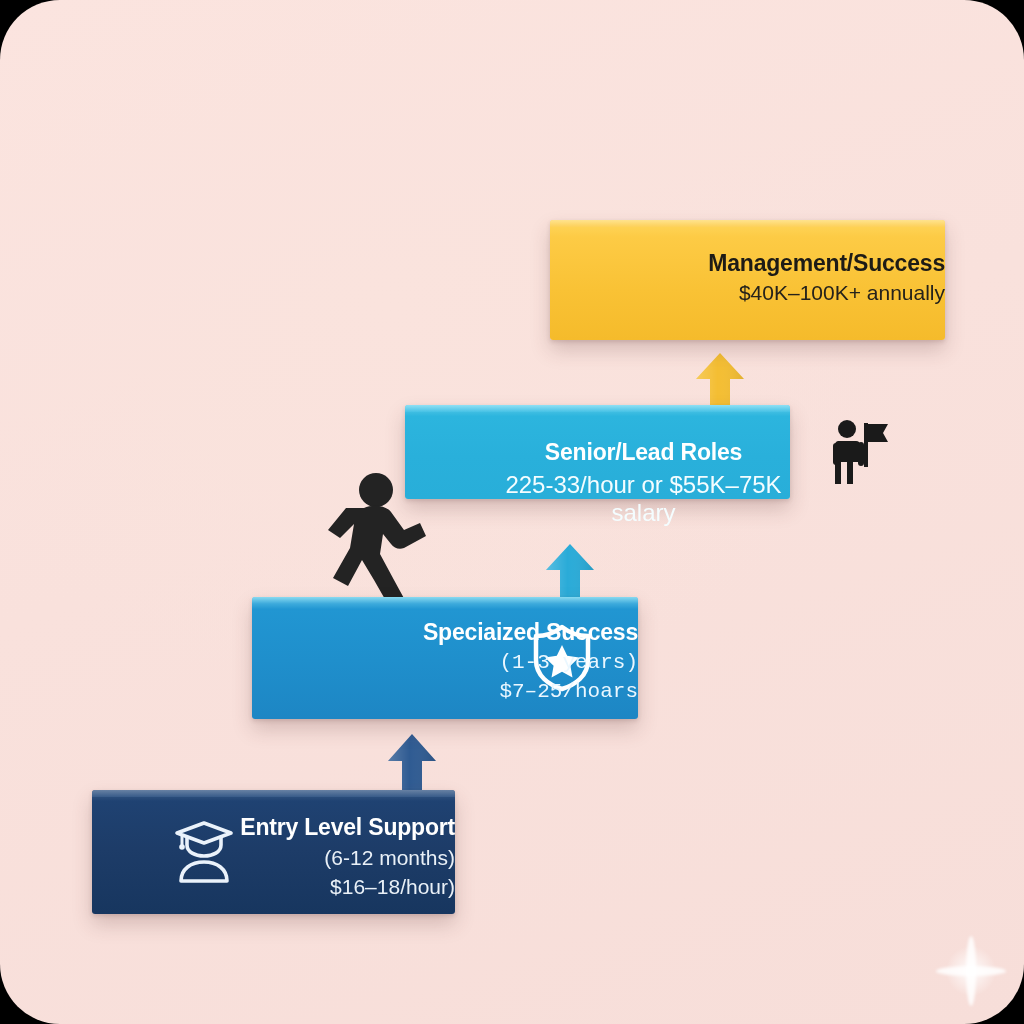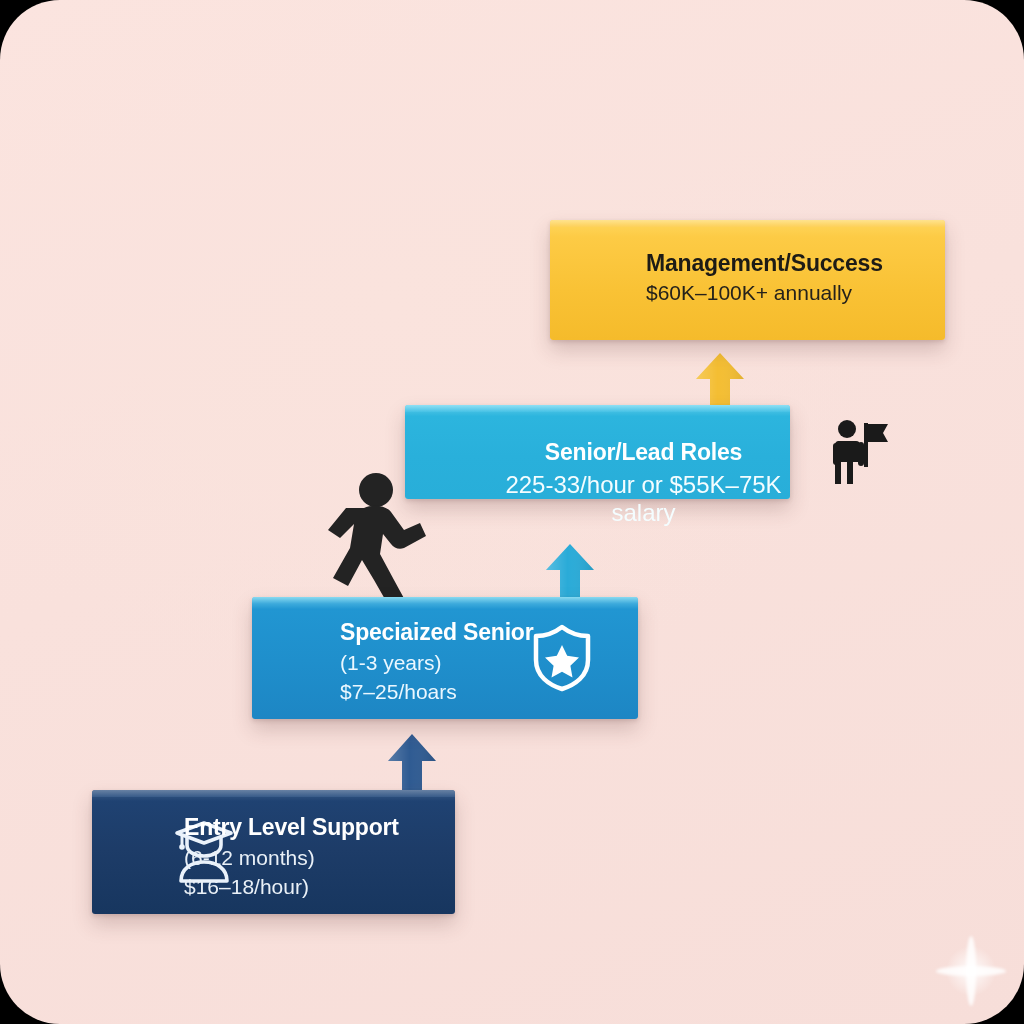--- a/index.html
+++ b/index.html
@@ -38,21 +38,21 @@
   }
   .step .top-edge{
     position:absolute;left:0;right:0;top:0;height:7px;
     border-radius:3px 3px 0 0;
   }
   .step .icon-wrap{
     position:absolute;display:flex;align-items:center;justify-content:center;
   }
   .step .txt{
     position:absolute;left:0;right:0;
-    display:flex;flex-direction:column;align-items:flex-start;justify-content:center;
+    display:flex;flex-direction:column;align-items:flex-end;justify-content:center;
     text-align:center;line-height:1.16;
   }
   .step .title{font-weight:bold;letter-spacing:-.2px;}
   .step .sub{font-weight:normal;}
 
   
   #step1{left:92px;top:790px;width:363px;height:124px;
     background:linear-gradient(180deg,#3e5f88 0%,#1f4272 9%,#1d3c68 48%,#17365f 100%);}
   #step1 .top-edge{background:linear-gradient(180deg,#6f87a8 0%,#3a5d8b 100%);opacity:.85;}
   #step1 .icon-wrap{left:112px;top:50%;transform:translate(-50%,-50%);width:62px;height:66px;}
@@ -60,21 +60,21 @@
   #step1 .title{font-size:23px;color:#fff;}
   #step1 .sub{font-size:21px;color:#e9f0f7;margin-top:5px;}
 
   
   #step2{left:252px;top:597px;width:386px;height:122px;
     background:linear-gradient(180deg,#5fc4e8 0%,#2196d2 10%,#1f8fcc 52%,#1d86c4 100%);}
   #step2 .top-edge{background:linear-gradient(180deg,#8ddcf1 0%,#3aa8db 100%);opacity:.9;}
   #step2 .icon-wrap{left:310px;top:50%;transform:translate(-50%,-50%);width:62px;height:68px;}
   #step2 .txt{top:22px;padding-left:88px;color:#f2fbff;}
   #step2 .title{font-size:23px;color:#fff;}
-  #step2 .sub{font-size:21px;color:#eaf7ff;margin-top:5px;}
+  #step2 .sub{font-size:21px;color:#eaf7ff;margin-top:5px;font-family:Liberation Mono, monospace;}
 
   
   #step3{left:405px;top:405px;width:385px;height:94px;
     background:linear-gradient(180deg,#5ecbe8 0%,#2cb5de 12%,#29b0db 55%,#28aed9 100%);}
   #step3 .top-edge{background:linear-gradient(180deg,#96e2f5 0%,#46c2e6 100%);opacity:.9;}
   #step3 .icon-wrap{left:455px;top:50%;transform:translate(-50%,-50%);width:58px;height:66px;}
   #step3 .txt{top:34px;padding-left:92px;color:#ffffff;align-items:center;}
   #step3 .title{font-size:23px;color:#fff;}
   #step3 .sub{font-size:24px;color:#f4fdff;margin-top:5px;}
 
@@ -139,21 +139,21 @@
         </linearGradient>
       </defs>
     </svg>
   </div>
 
   <div class="step" id="step4">
     <div class="top-edge"></div>
 
     <div class="txt">
       <div class="title">Management/Success</div>
-      <div class="sub">$60K–100K+ annually</div>
+      <div class="sub">$40K–100K+ annually</div>
     </div>
   </div>
 
   <div class="step" id="step3">
     <div class="top-edge"></div>
     <div class="icon-wrap">
       <svg width="58" height="66" viewBox="0 0 58 66">
         <circle cx="16" cy="10" r="9" fill="#1a1a1a"></circle>
         <path d="M7 22 h18 a4 4 0 0 1 4 4 v17 h-7 v22 h-6 V43 h-6 v22 H4 V26 a4 4 0 0 1 3 -4 Z" fill="#1a1a1a"></path>
         <rect x="2" y="24" width="6" height="22" rx="3" fill="#1a1a1a"></rect>
@@ -183,21 +183,21 @@
     <div class="top-edge"></div>
     <div class="icon-wrap">
       <svg width="62" height="68" viewBox="0 0 62 68">
         <path d="M31 3 C22 10 12 12 5 12 v24 c0 16 13 25 26 29 13 -4 26 -13 26 -29 V12
                  c-7 0 -17 -2 -26 -9 Z" fill="none" stroke="#ffffff" stroke-width="4.5" stroke-linejoin="round"></path>
         <path d="M31 21 l5.2 10.8 11.8 1.6 -8.6 8.3 2.1 11.8 -10.5 -5.7 -10.5 5.7 2.1 -11.8
                  -8.6 -8.3 11.8 -1.6 Z" fill="#ffffff"></path>
       </svg>
     </div>
     <div class="txt">
-      <div class="title">Speciaized Senior</div>
+      <div class="title">Speciaized Success</div>
       <div class="sub">(1-3 years)</div>
       <div class="sub">$7–25/hoars</div>
     </div>
   </div>
 
   <div class="step" id="step1">
     <div class="top-edge"></div>
     <div class="icon-wrap">
       <svg width="62" height="66" viewBox="0 0 62 66">
         <path d="M31 4 L58 14 L31 24 L4 14 Z" fill="none" stroke="#eaf2fb" stroke-width="3.6" stroke-linejoin="round"></path>

